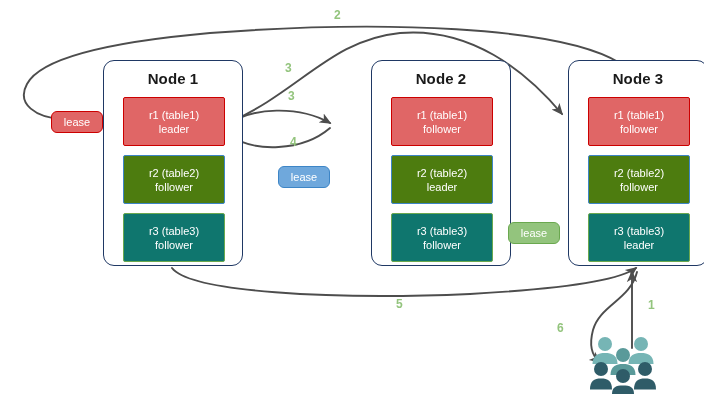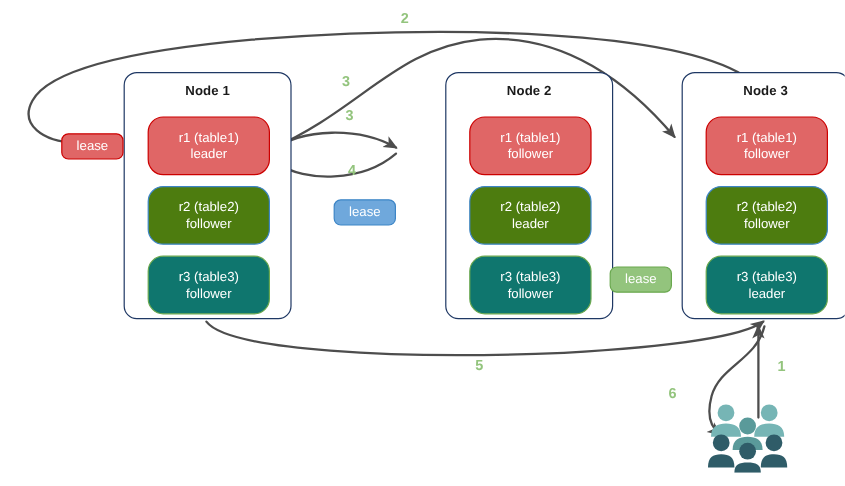--- a/index.html
+++ b/index.html
@@ -30,32 +30,32 @@
     background:#ffffff;
     border:1.4px solid #1f3864;
     border-radius:11px;
     z-index:3;
   }
   .node-title{
     position:absolute;
     left:0; right:0;
     top:9px;
     text-align:center;
-    font-size:11px;
+    font-size:15px;
     font-weight:bold;
     color:#1a1a1a;
     letter-spacing:.1px;
   }
   .replica{
     position:absolute;
     left:19px;
     width:102px;
     height:49px;
     box-sizing:border-box;
-    border-radius:13px;
+    border-radius:2px;
     border-width:1.4px;
     border-style:solid;
     display:flex;
     flex-direction:column;
     align-items:center;
     justify-content:center;
     color:#ffffff;
     font-size:11px;
     line-height:14px;
     text-align:center;

